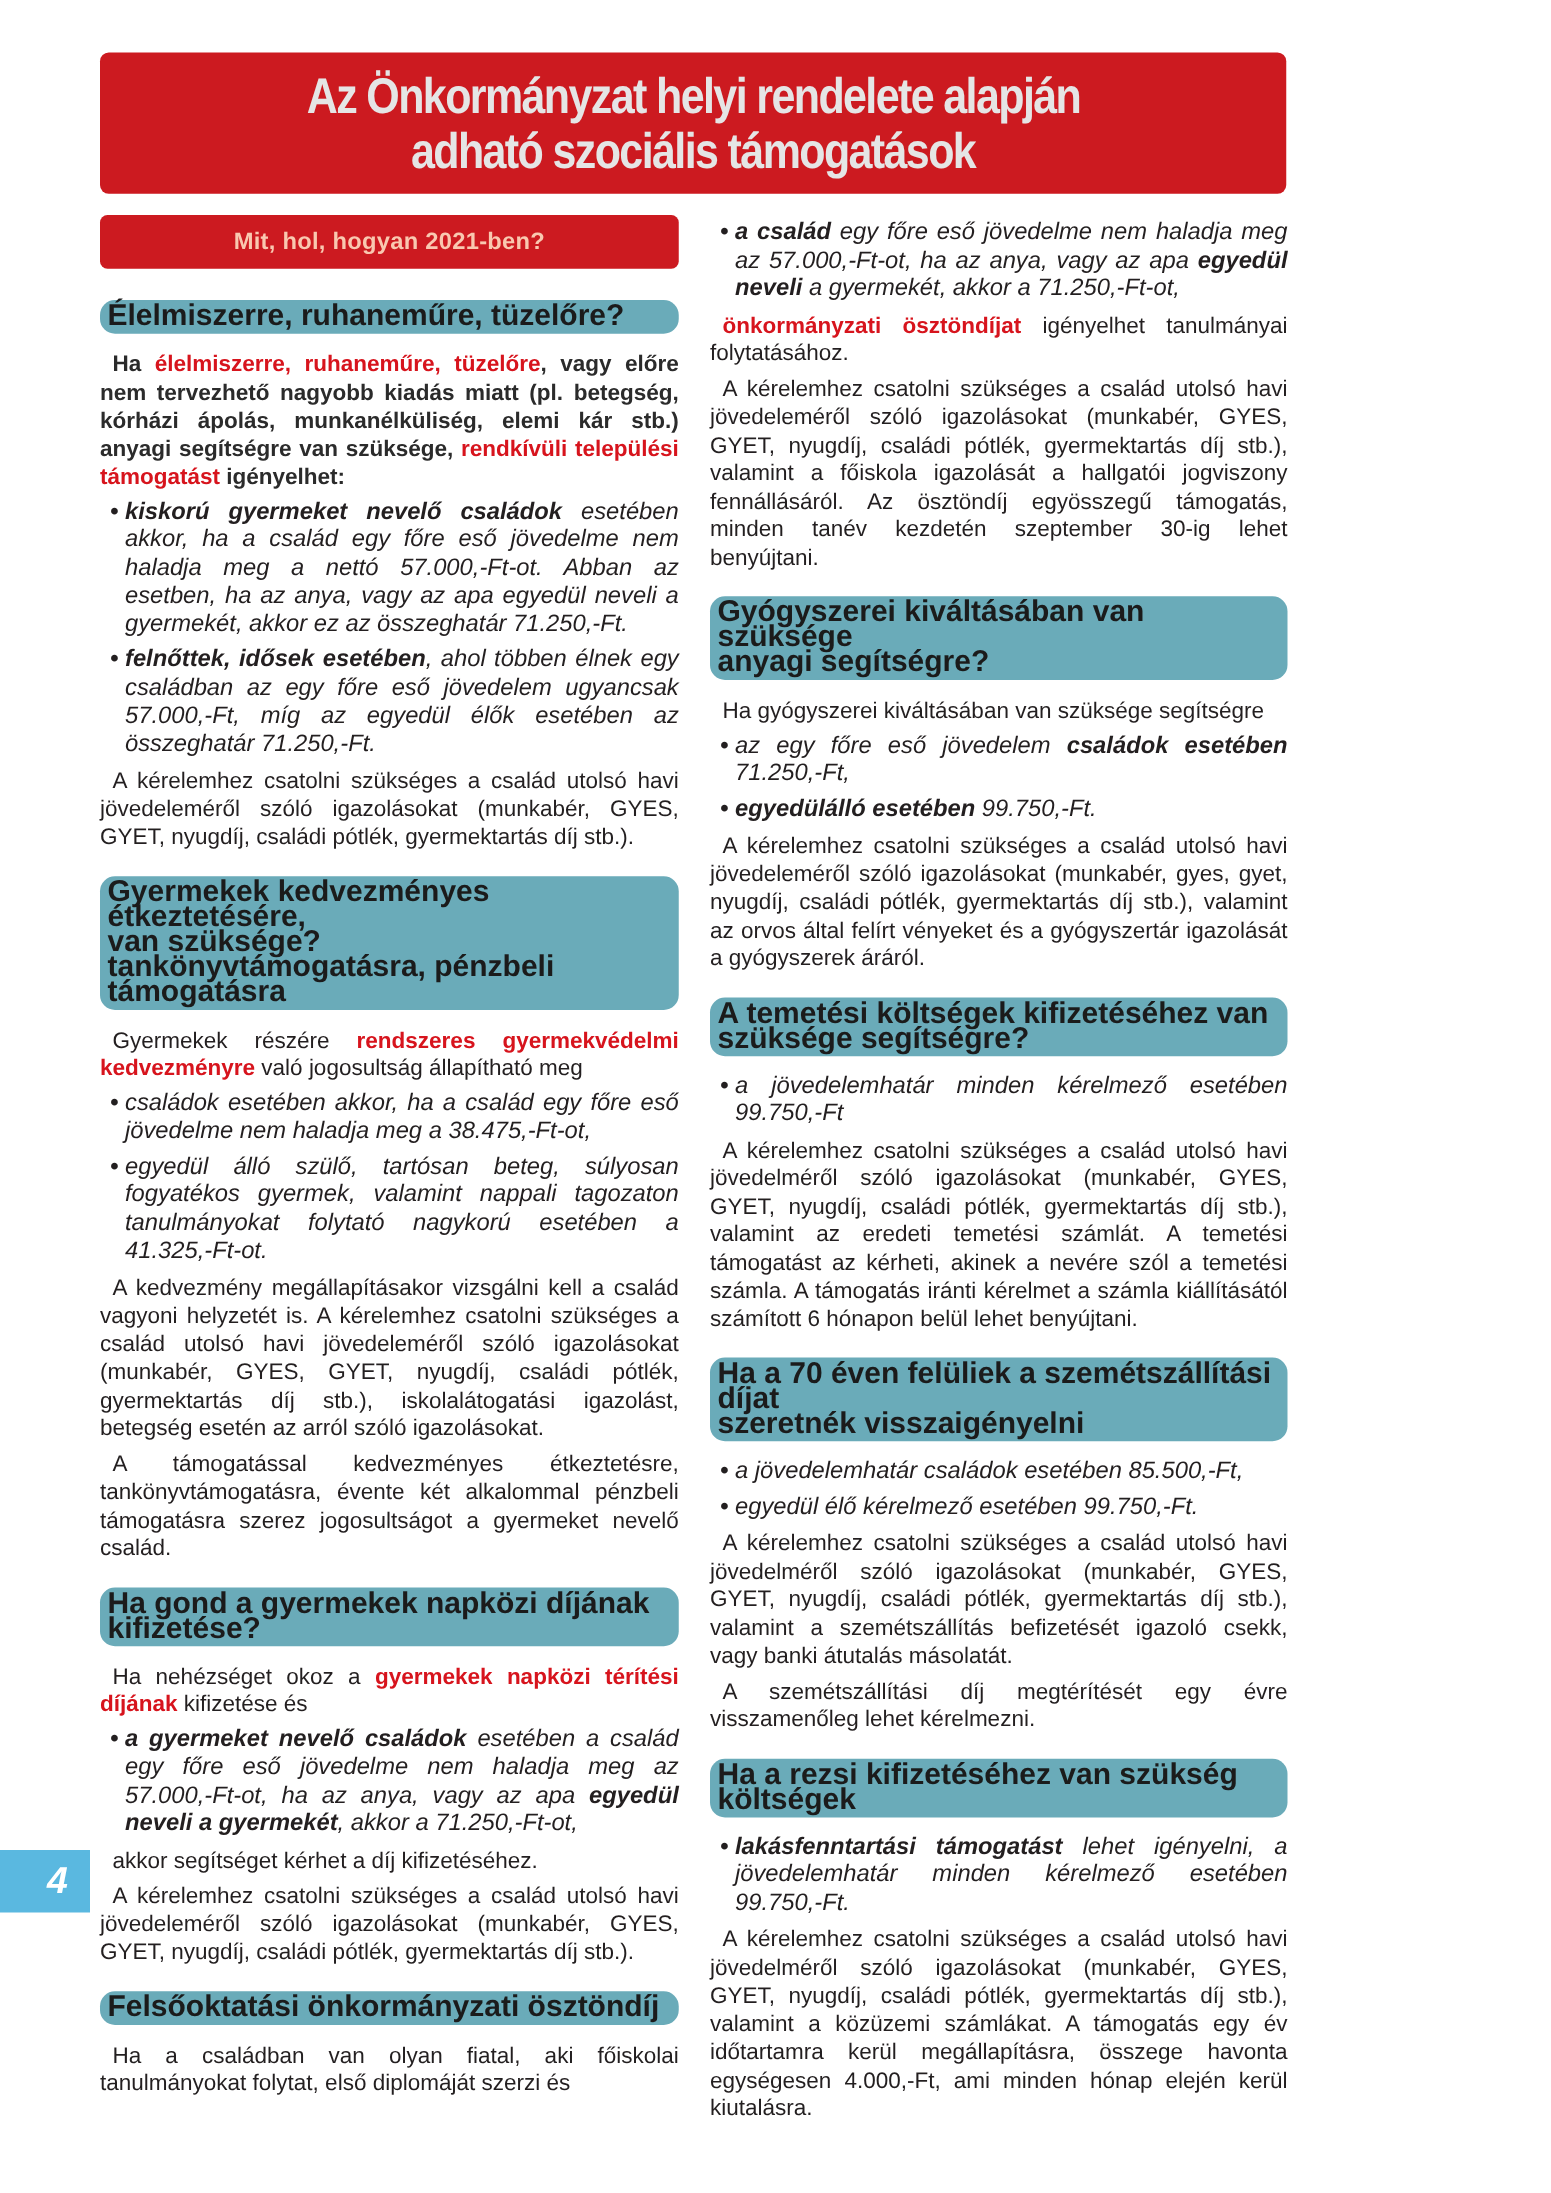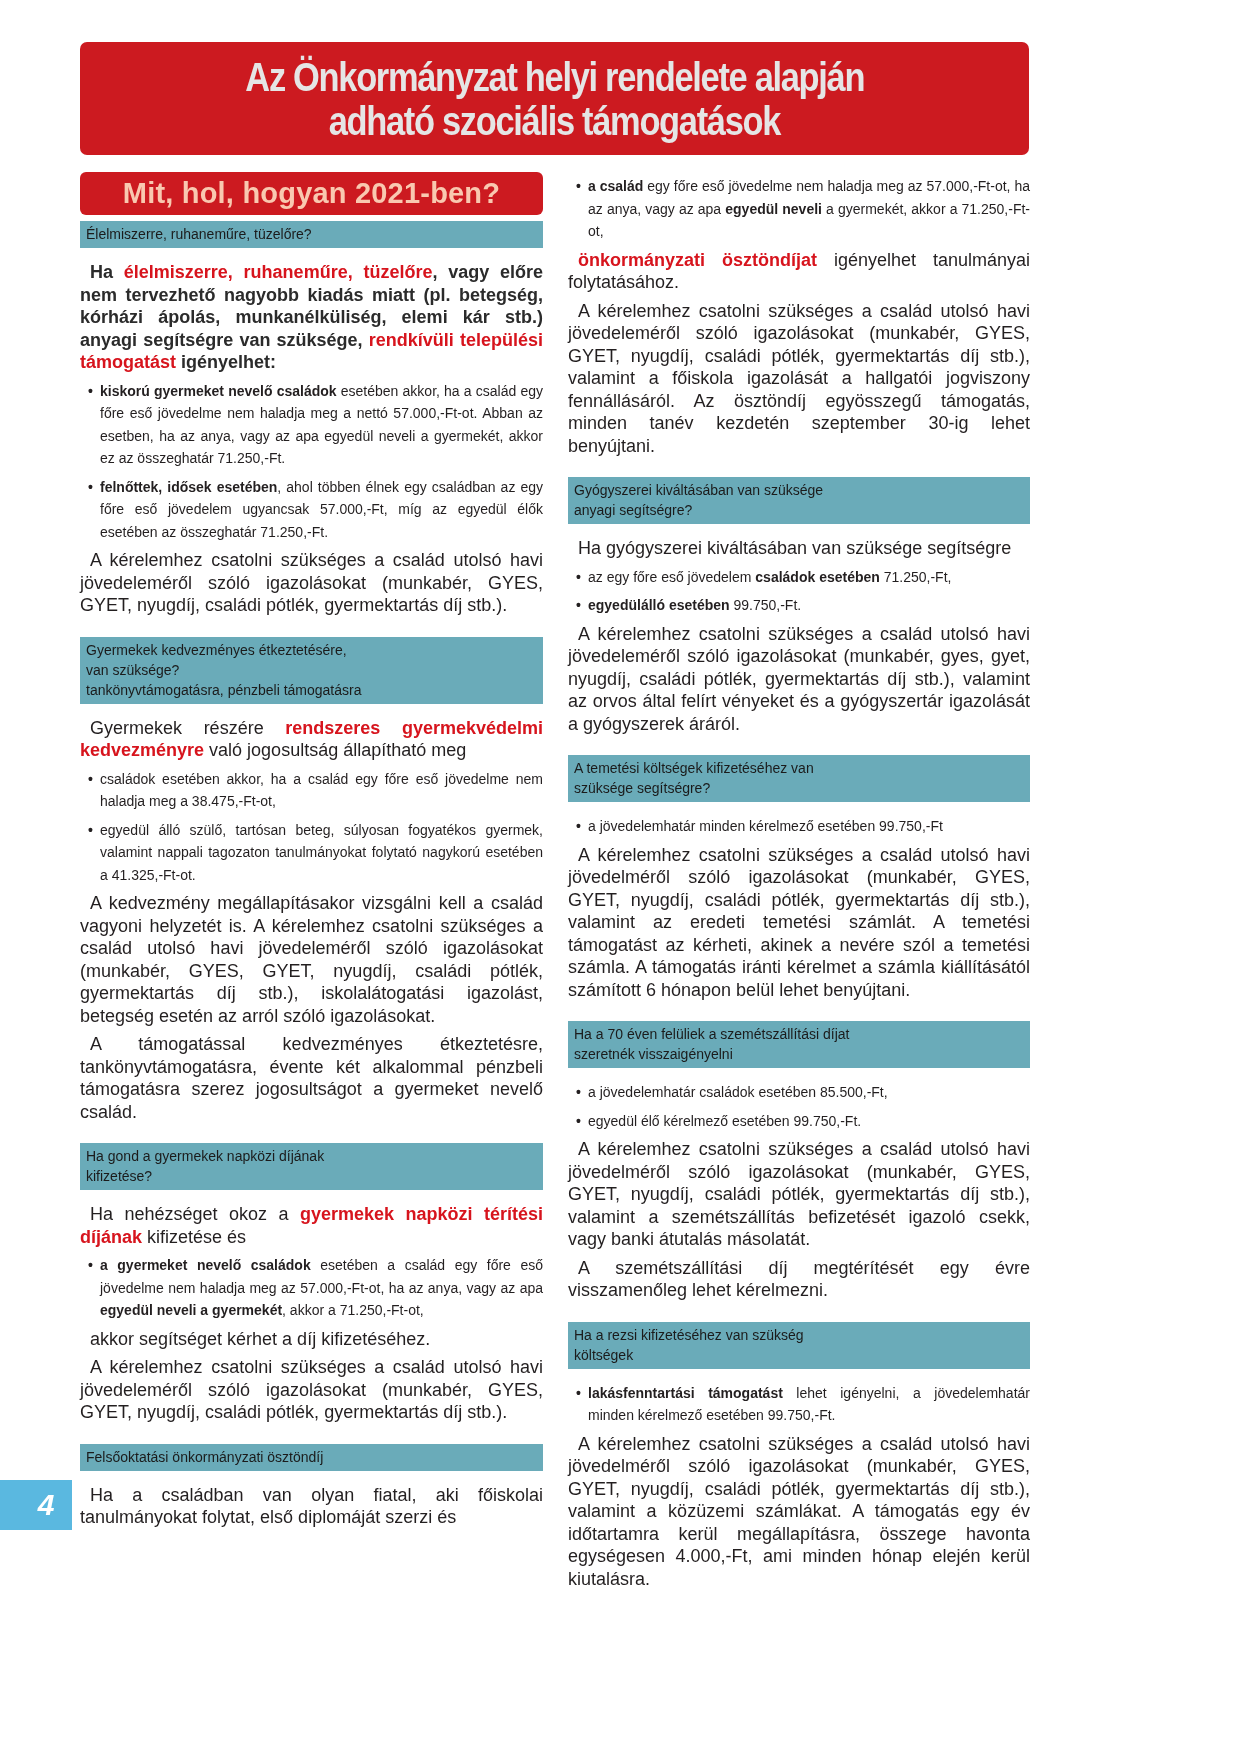--- a/index.html
+++ b/index.html
@@ -19,40 +19,41 @@
     font-size: 40px; line-height: 44px; letter-spacing: -1.5px;
     transform: scaleX(0.86); white-space: nowrap;
   }
   .col { position: absolute; top: 172px; }
   .col-left { left: 80px; width: 463px; }
   .col-right { left: 568px; width: 462px; top: 175px; }
 
   .subtitle-banner {
     background: #cc1a20; border-radius: 6px; height: 43px;
     display: flex; align-items: center; justify-content: center;
-    color: #f9c8b0; font-weight: bold; font-size: 29px; letter-spacing: 0.2px;
-    margin-bottom: 6px;
+    color: #f9c8b0; font-weight: bold; font-size: 19px; letter-spacing: 0.2px;
+    margin-bottom: 25px;
   }
   .sec-head {
-    background: #6aabb9; border-radius: 0;
+    background: #6aabb9; border-radius: 12px;
     padding: 3px 6px 4px 6px;
-    font-weight: normal; font-size: 14px; line-height: 20px; color: #1b1b1b;
+    font-weight: bold; font-size: 24px; line-height: 20px; color: #1b1b1b;
     margin: 0 0 13px 0;
   }
   .sec-head .hl { display: block; }
   .sec { margin-bottom: 20px; }
   p.par {
     margin: 0 0 6px 0; font-size: 18px; line-height: 22.5px;
     text-align: justify; text-indent: 10px;
   }
   p.par.semibold { font-weight: bold; color: #2b2b2b; }
   ul.bl { list-style: none; margin: 0 0 6px 0; padding: 0 0 0 20px; }
   ul.bl li {
-    position: relative; font-size: 14px; line-height: 22.5px; text-align: justify;
+    position: relative; font-size: 19px; line-height: 22.5px; text-align: justify;
     margin-bottom: 6px;
+    font-style: italic;
   }
   ul.bl li::before {
     content: "•"; position: absolute; left: -12px; top: 0; font-weight: bold;
   }
   .r { color: #d7141d; font-weight: bold; }
   .b { font-weight: bold; }
   .page-num {
     position: absolute; left: 0; top: 1480px; width: 72px; height: 50px;
     background: #5ab8e0; color: #ffffff; font-weight: bold; font-style: italic;
     font-size: 30px; display: flex; align-items: center; justify-content: center;

